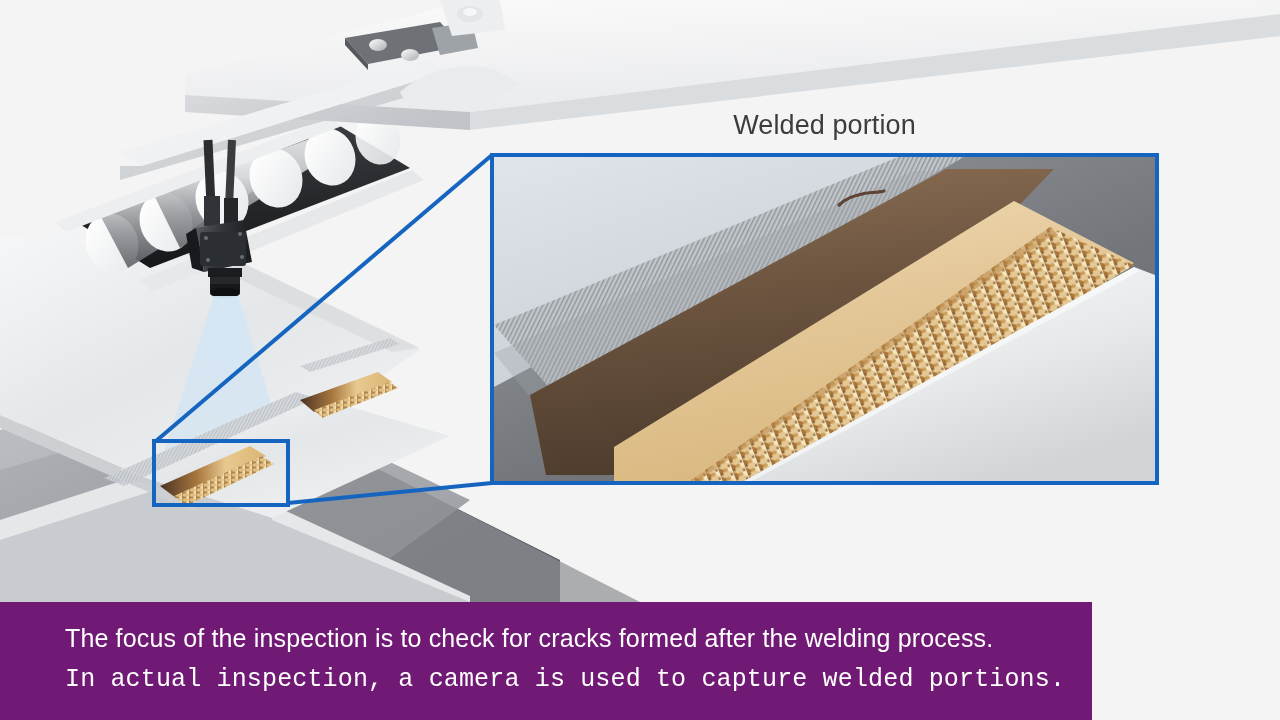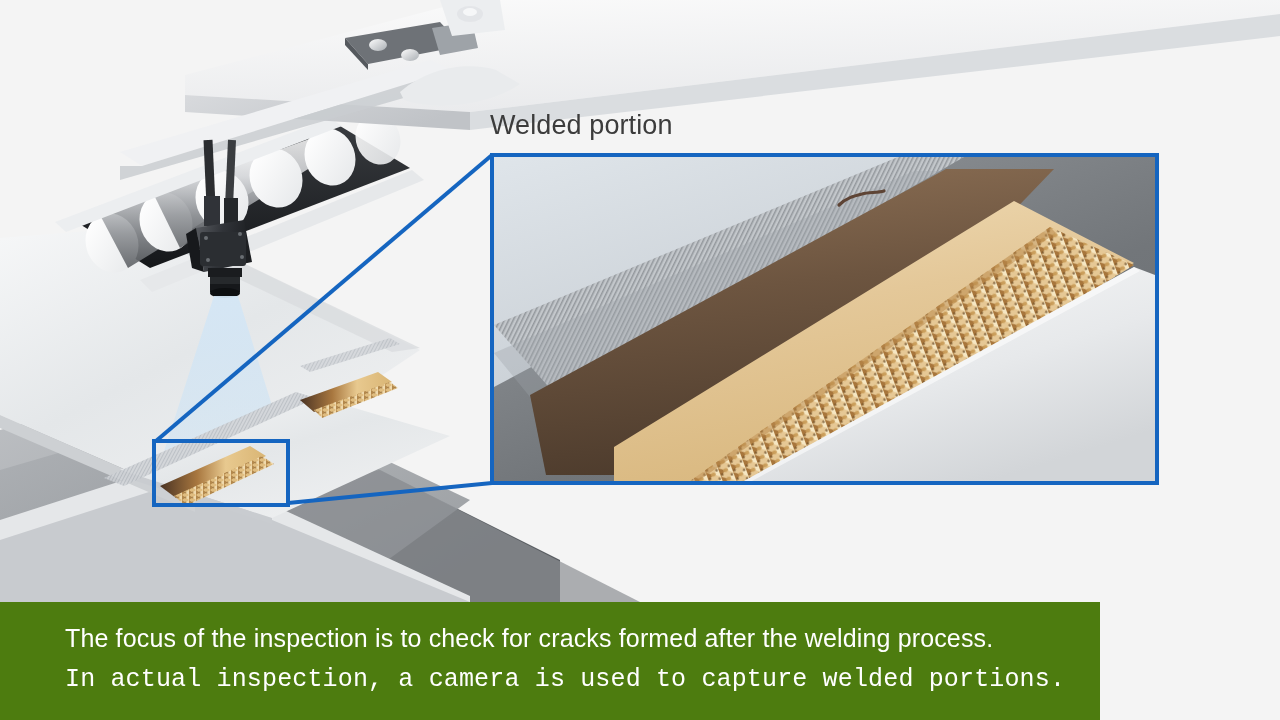--- a/index.html
+++ b/index.html
@@ -39,34 +39,33 @@
     overflow: hidden;
     background: #8d9196;
   }
   #inset-svg { position: absolute; left: 0; top: 0; }
 
   
   #inset-title {
     position: absolute;
     left: 490px; top: 110px;
     width: 669px;
-    text-align: left;
+    text-align: center;
     font-size: 27px;
     color: #3c3c3c;
     letter-spacing: .1px;
     white-space: nowrap;
   }
 
   
   #caption-bar {
     position: absolute;
     left: 0; top: 602px;
     width: 1092px; height: 118px;
-    background: #4d7c0f;
-    padding-left: 8px;
+    background: #701a75;
   }
   .caption-line {
     position: absolute;
     left: 65px;
     color: #ffffff;
     font-size: 25px;
     letter-spacing: .15px;
     white-space: nowrap;
   }
   #caption-line-1 { top: 22px; }

